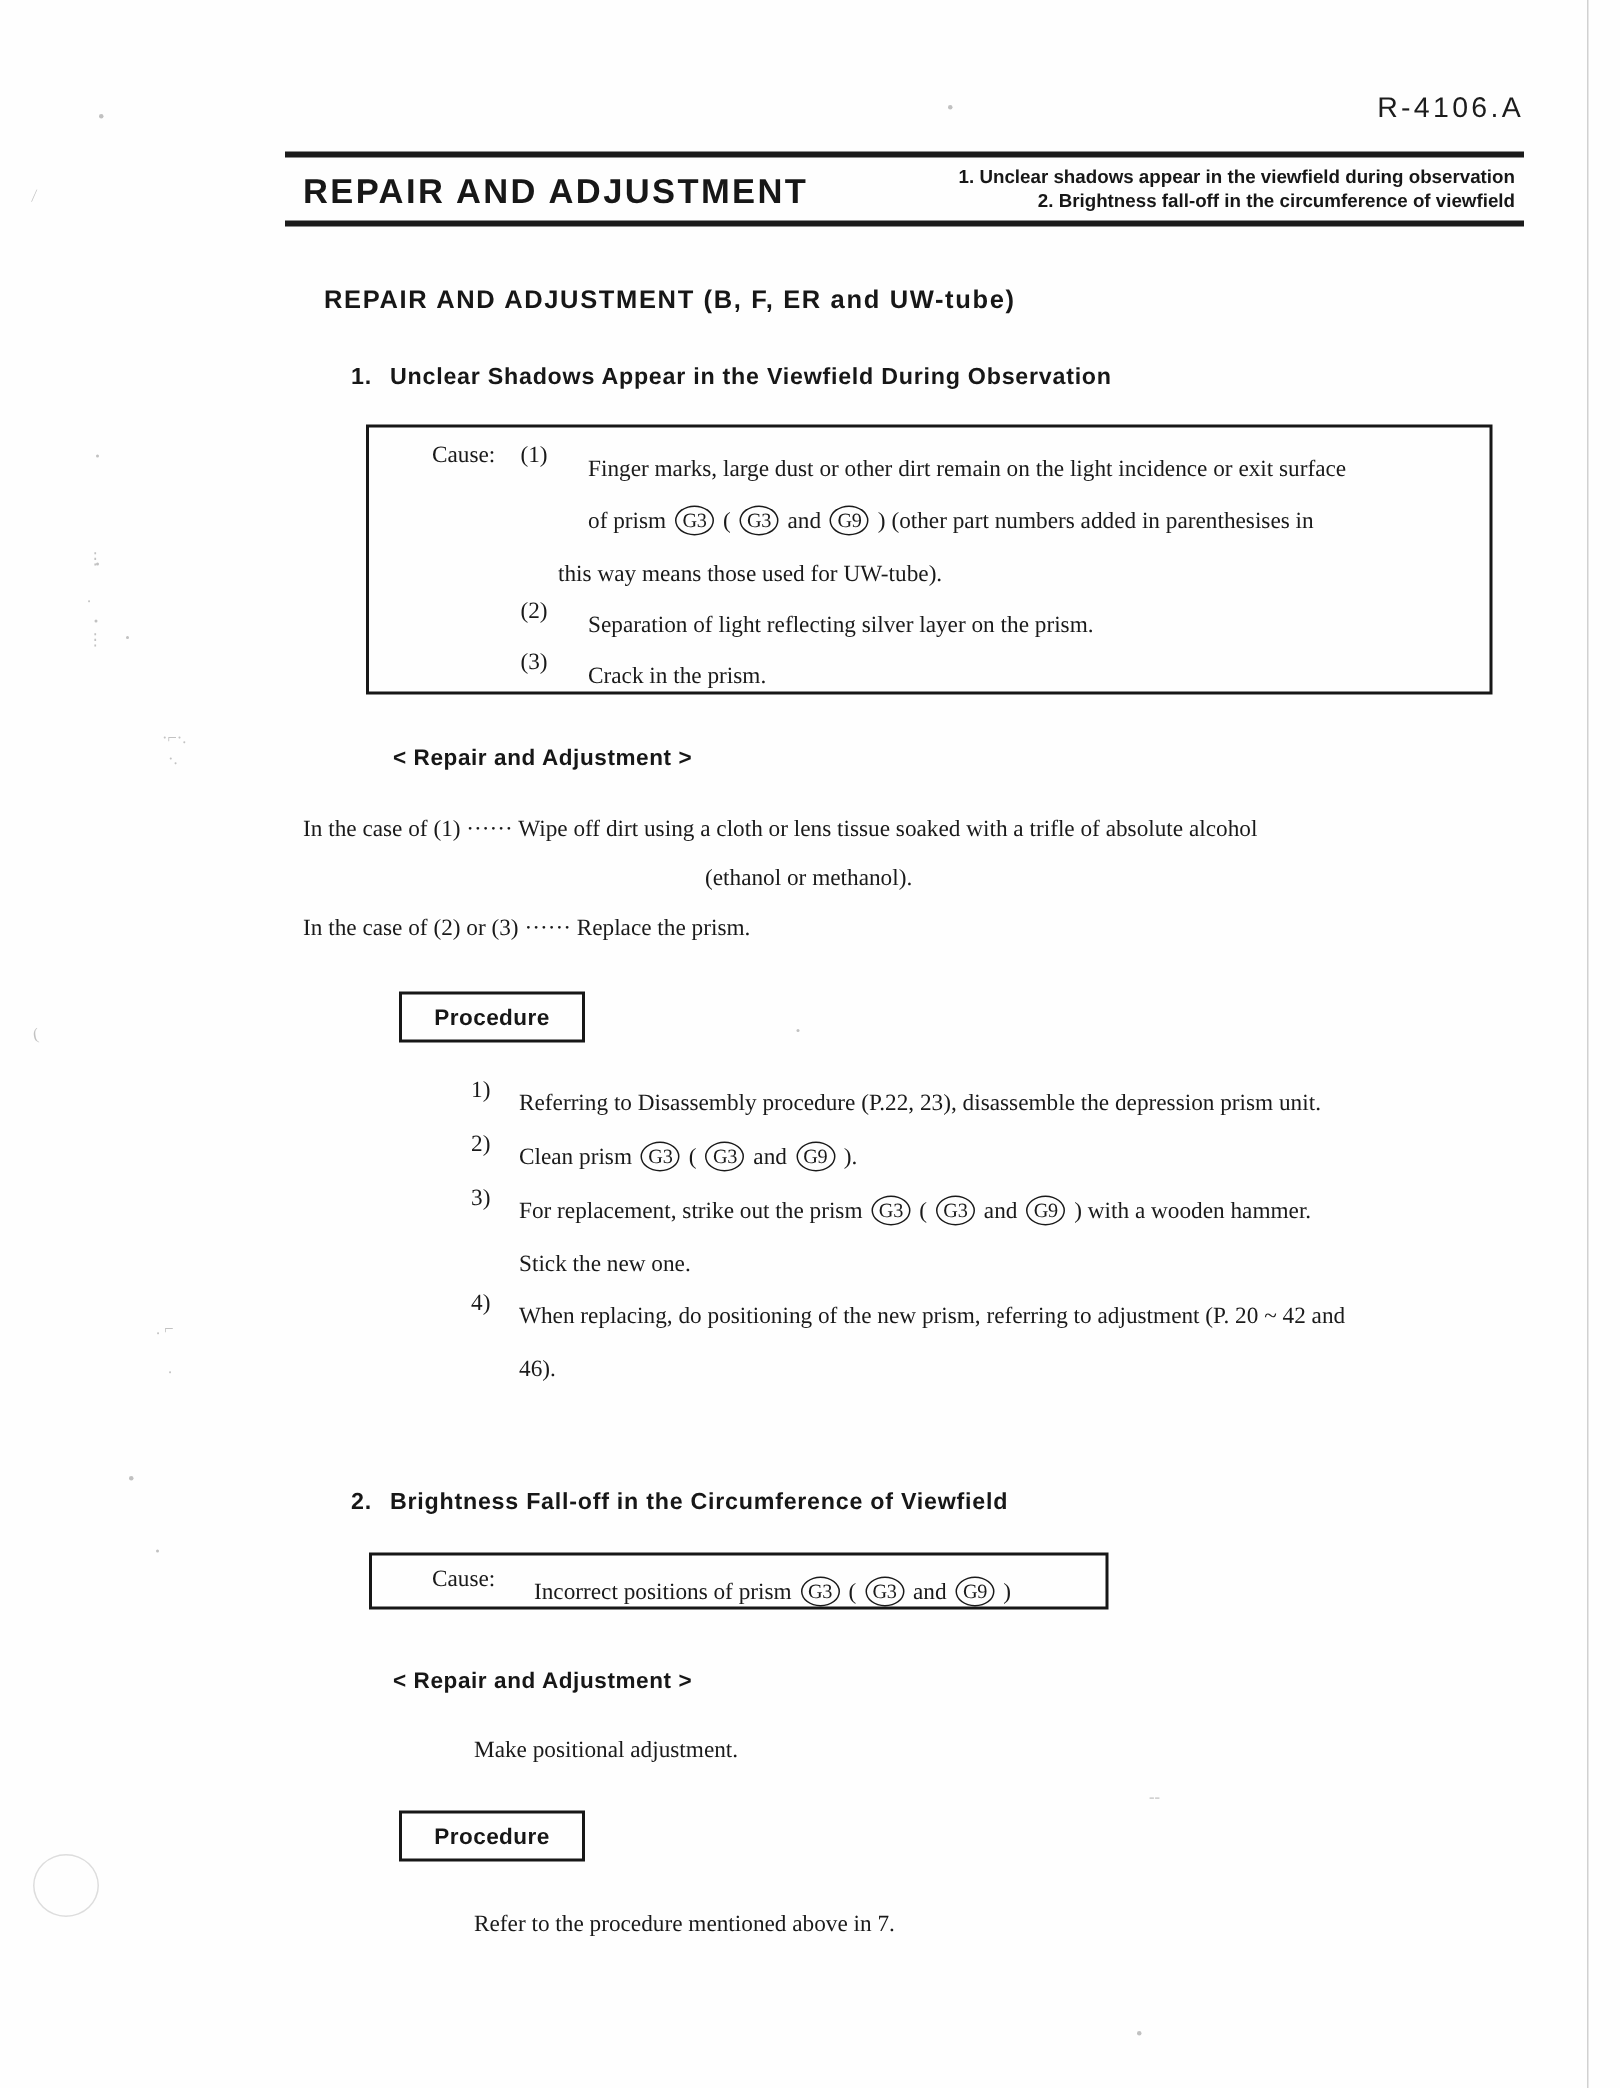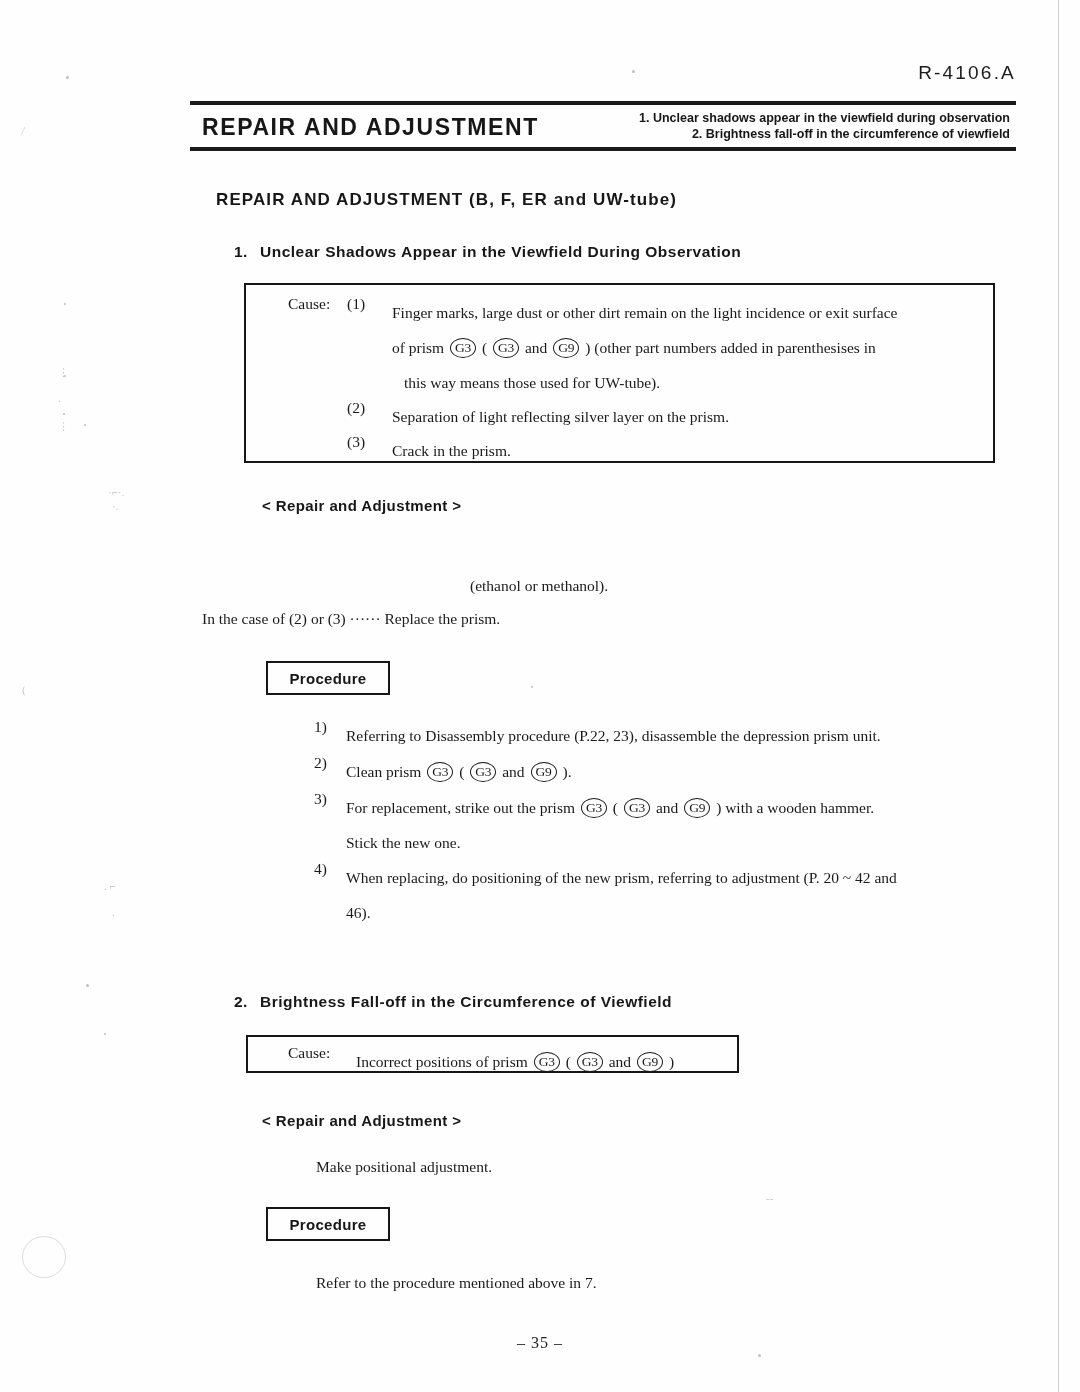--- a/index.html
+++ b/index.html
@@ -248,30 +248,31 @@
   <div class="btxt" style="left:392px; top:295px;">Finger marks, large dust or other dirt remain on the light incidence or exit surface</div>
   <div class="btxt" style="left:392px; top:330px;">
     <span>of prism</span>
     <span class="gcode">G3</span>
     <span>(</span>
     <span class="gcode">G3</span>
     <span>and</span>
     <span class="gcode">G9</span>
     <span>) (other part numbers added in parenthesises in</span>
   </div>
-  <div class="btxt" style="left:404px; top:365px;">this way means those used for UW-tube).</div>
+  <div class="btxt" style="left:372px; top:365px;">this way means those used for UW-tube).</div>
 
   <div class="marker" style="left:347px; top:399px;">(2)</div>
   <div class="btxt" style="left:392px; top:399px;">Separation of light reflecting silver layer on the prism.</div>
 
   <div class="marker" style="left:347px; top:433px;">(3)</div>
   <div class="btxt" style="left:392px; top:433px;">Crack in the prism.</div>
 
   <div class="h-sub" style="left:262px; top:497px;">&lt; Repair and Adjustment &gt;</div>
 
+  <div class="btxt" style="left:202px; top:535px;">In the case of (1) ······ Wipe off dirt using a cloth or lens tissue soaked with a trifle of absolute alcohol</div>
   <div class="btxt" style="left:470px; top:568px;">(ethanol or methanol).</div>
   <div class="btxt" style="left:202px; top:601px;">In the case of (2) or (3) ······ Replace the prism.</div>
 
   <div class="proc-box" style="left:266px; top:661px; width:124px; height:34px;">
     <span>Procedure</span>
   </div>
 
   <div class="marker" style="left:314px; top:718px;">1)</div>
   <div class="btxt" style="left:346px; top:718px;">Referring to Disassembly procedure (P.22, 23), disassemble the depression prism unit.</div>
 
@@ -319,15 +320,14 @@
   </div>
 
   <div class="h-sub" style="left:262px; top:1112px;">&lt; Repair and Adjustment &gt;</div>
   <div class="btxt" style="left:316px; top:1149px;">Make positional adjustment.</div>
 
   <div class="proc-box" style="left:266px; top:1207px; width:124px; height:34px;">
     <span>Procedure</span>
   </div>
   <div class="btxt" style="left:316px; top:1265px;">Refer to the procedure mentioned above in 7.</div>
 
-  <div class="footer-page">– 35 –</div>
 
 </div>
 
 </body></html>

